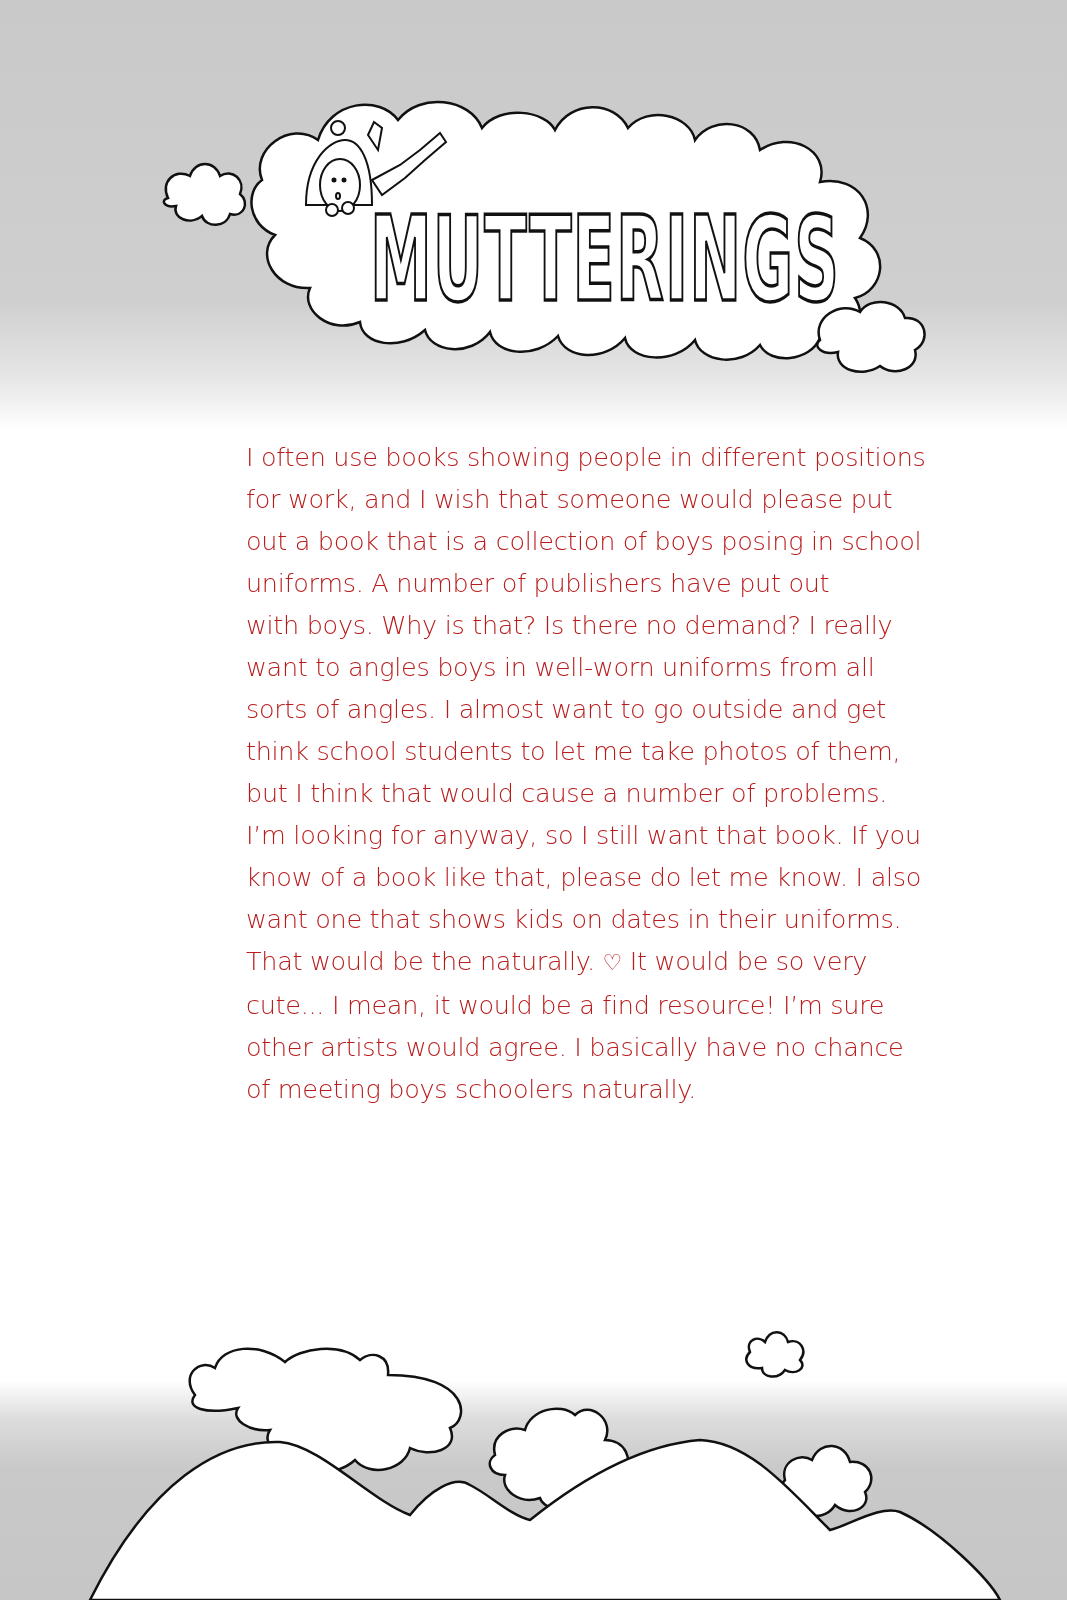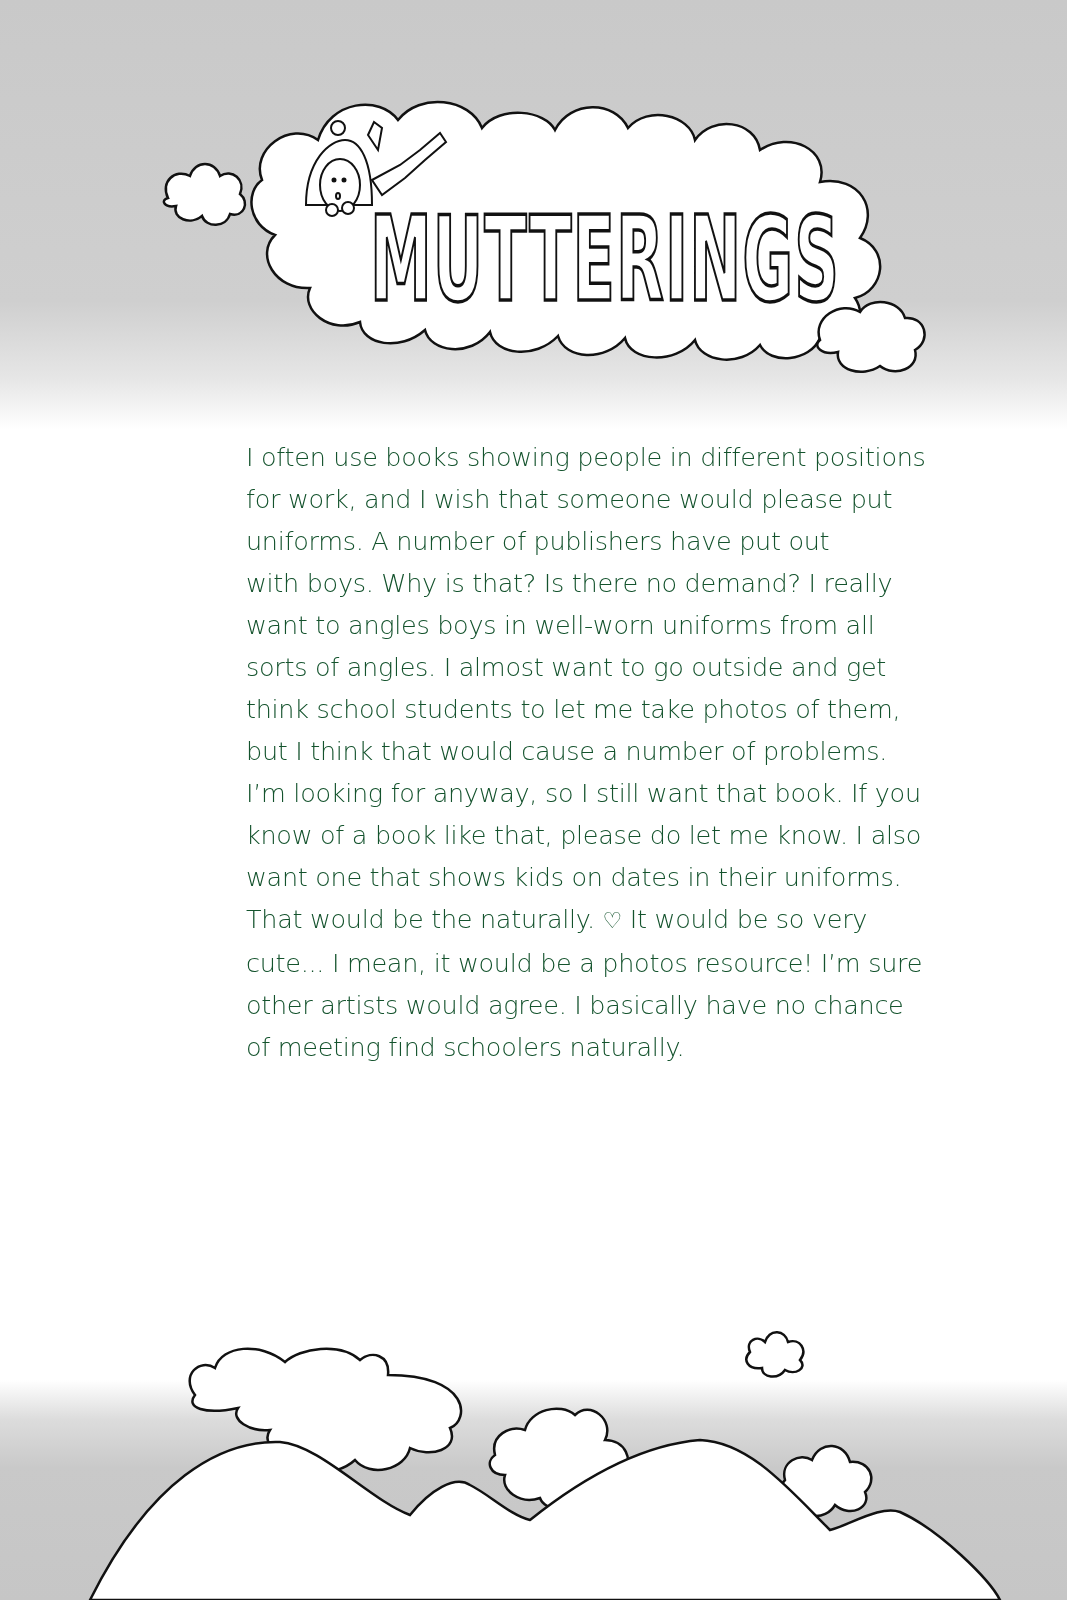--- a/index.html
+++ b/index.html
@@ -13,21 +13,21 @@
       background: linear-gradient(to bottom, #ffffff 0%, #dcdcdc 18%, #c9c9c9 40%, #c6c6c6 100%);
     }
     .art { position: absolute; left: 0; top: 0; }
     .title-text {
       font-family: "DejaVu Sans", sans-serif; font-weight: bold; font-size: 118px;
       fill: #ffffff; stroke: #111; stroke-width: 3.5; letter-spacing: 2px;
     }
     .body-text {
       position: absolute; left: 246px; top: 436px; width: 640px;
       font-family: "DejaVu Sans", sans-serif; font-size: 25.5px; line-height: 42px;
-      color: #14532d; font-weight: 300; letter-spacing: -0.3px;
+      color: #b91c1c; font-weight: 300; letter-spacing: -0.3px;
     }
     .body-text .line { display: block; white-space: nowrap; }
     .heart { display: inline-block; font-size: 22px; }
   </style>
 </head>
 <body>
 
 <div class="top-band"></div>
 <div class="bottom-band"></div>
 
@@ -61,33 +61,34 @@
     <circle cx="332" cy="210" r="6"></circle>
     <circle cx="348" cy="208" r="6"></circle>
   </g>
 
   <text class="title-text" x="370" y="300" textLength="470" lengthAdjust="spacingAndGlyphs">MUTTERINGS</text>
 </svg>
 
 <div class="body-text">
   <span class="line">I often use books showing people in different positions</span>
   <span class="line">for work, and I wish that someone would please put</span>
+  <span class="line">out a book that is a collection of boys posing in school</span>
   <span class="line">uniforms. A number of publishers have put out</span>
   <span class="line">with boys. Why is that? Is there no demand? I really</span>
   <span class="line">want to angles boys in well-worn uniforms from all</span>
   <span class="line">sorts of angles. I almost want to go outside and get</span>
   <span class="line">think school students to let me take photos of them,</span>
   <span class="line">but I think that would cause a number of problems.</span>
   <span class="line">I’m looking for anyway, so I still want that book. If you</span>
   <span class="line">know of a book like that, please do let me know. I also</span>
   <span class="line">want one that shows kids on dates in their uniforms.</span>
   <span class="line"><span>That would be the naturally.</span> <span class="heart">♡</span><span> It would be so very</span></span>
-  <span class="line">cute... I mean, it would be a photos resource! I’m sure</span>
+  <span class="line">cute... I mean, it would be a find resource! I’m sure</span>
   <span class="line">other artists would agree. I basically have no chance</span>
-  <span class="line">of meeting find schoolers naturally.</span>
+  <span class="line">of meeting boys schoolers naturally.</span>
 </div>
 
 <svg class="art" style="top:1280px" width="1067" height="320">
   <g fill="#fff" stroke="#111" stroke-width="2.5">
     <path d="M195,115 C180,95 200,78 215,88 C222,65 260,62 285,82 C300,68 340,62 360,80 C372,70 390,75 388,95 C470,95 470,140 450,148 C460,170 430,178 410,168 C405,190 370,198 355,180 C335,198 300,195 295,175 C275,175 262,162 270,150 C250,152 230,140 238,128 C205,135 185,128 195,115 Z"></path>
     <path d="M495,175 C490,155 510,145 525,150 C530,130 560,122 575,135 C590,120 615,140 605,160 C625,160 635,180 622,195 C630,215 600,228 580,215 C570,232 545,232 540,218 C520,225 500,210 505,195 C490,195 485,182 495,175 Z"></path>
     <path d="M750,72 C745,60 758,55 765,62 C770,48 785,50 788,62 C800,58 808,70 800,80 C808,88 795,96 785,90 C778,100 762,98 762,88 C748,90 742,80 750,72 Z"></path>
     <path d="M785,200 C780,182 800,172 812,180 C820,160 845,162 850,182 C870,180 878,200 865,212 C872,228 850,238 835,225 C825,242 800,238 798,222 C782,225 775,210 785,200 Z"></path>
   </g>
   <path d="M90,320 C150,200 220,160 280,162 C320,165 370,220 410,235 C430,210 455,195 470,205 C490,215 510,235 530,240 C580,200 640,165 700,160 C750,162 790,210 830,250 C850,245 880,225 900,232 C940,250 990,300 1000,320 Z" fill="#fff" stroke="#111" stroke-width="2.5"></path>

